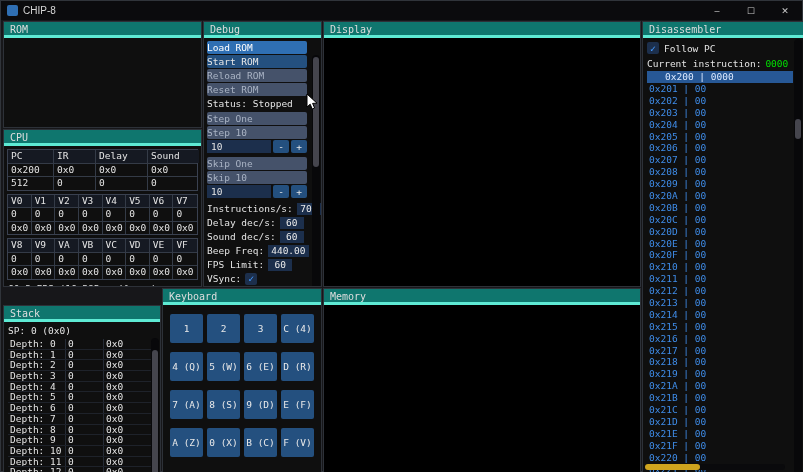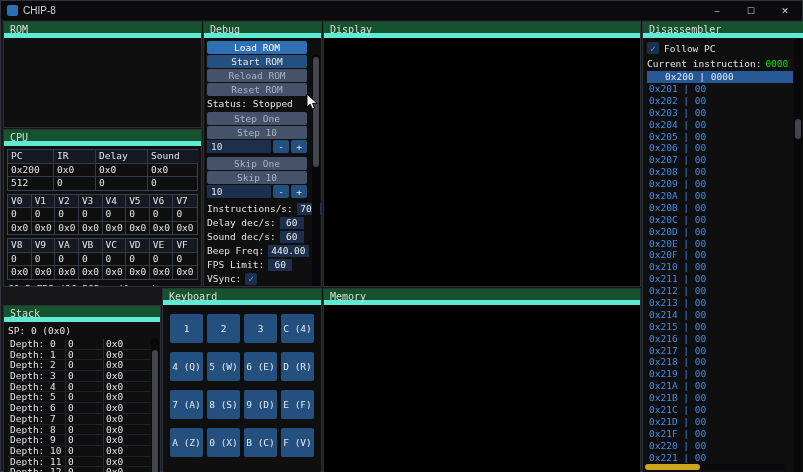--- a/index.html
+++ b/index.html
@@ -9,21 +9,21 @@
 
   
   .titlebar { position:absolute; left:0; top:0; width:100%; height:19px; background:#0b0b0d;
               display:flex; align-items:center; font-family:"Liberation Sans",sans-serif; font-size:10px; color:#d7d7d7; }
   .app-icon { width:11px; height:11px; margin:0 5px 0 6px; background:#2f6fb3; border-radius:2px; }
   .win-controls { margin-left:auto; display:flex; height:100%; }
   .win-btn { width:34px; height:100%; display:flex; align-items:center; justify-content:center; color:#c9c9c9; font-size:9px; }
 
   
   .panel { position:absolute; background:#0f0f0f; border:1px solid #2d3138; }
-  .panel-title { height:16px; line-height:16px; background:#14532d; color:#dedede; font-size:10px; padding-left:6px; border-bottom:5px solid #5eead4; }
+  .panel-title { height:16px; line-height:16px; background:#0f766e; color:#dedede; font-size:10px; padding-left:6px; border-bottom:3px solid #5eead4; }
   .panel-body { position:relative; height:calc(100% - 16px); overflow:hidden; }
 
   #rom      { left:2px;   top:20px;  width:199px; height:107px; }
   #cpu      { left:2px;   top:128px; width:199px; height:158px; }
   #stack    { left:2px;   top:280px; width:158px; height:185px;margin-top:24px; }
   #debug    { left:202px; top:20px;  width:119px; height:266px; }
   #keyboard { left:161px; top:287px; width:160px; height:185px; }
   #display  { left:322px; top:20px;  width:318px; height:266px; }
   #memory   { left:322px; top:287px; width:318px; height:185px; }
   #disasm   { left:641px; top:20px;  width:162px; height:452px; }
@@ -52,21 +52,21 @@
   .stack-row { display:grid; grid-template-columns:58px 38px 46px; height:10.7px; line-height:10.7px; border-bottom:1px solid #1e222a; }
   .stack-cell { padding-left:2px; border-right:1px solid #262c36; overflow:hidden; }
   .stack-cell:last-child { border-right:none; }
   .vscroll { position:absolute; width:8px; background:#08080a; border-radius:4px; }
   .vthumb  { position:absolute; left:1px; width:6px; background:#45454d; border-radius:3px; }
   .stack-scroll { right:1px; top:16px; height:148px; }
   .stack-scroll .vthumb { top:12px; height:126px; }
 
   
   .debug-body { padding:3px 10px 0 3px; }
-  .dbtn { display:block; width:100px; height:13px; line-height:13px; text-align:center; border:none; border-radius:2px;
+  .dbtn { display:block; width:100px; height:13px; line-height:13px; text-align:left; border:none; border-radius:2px;
           margin-bottom:1px; font-family:inherit; font-size:9.5px; }
   .btn-hot   { background:#2f6fb3; color:#ffffff; }
   .btn-blue  { background:#24507f; color:#e8e8e8; }
   .btn-muted { background:#45526a; color:#a9b3c4; }
   .status-line { height:13px; line-height:13px; margin-bottom:2px; white-space:nowrap; }
   .stepper { display:flex; gap:2px; height:13px; margin:1px 0 4px 0; }
   .stepper-val { width:64px; background:#1c2f4c; line-height:13px; padding-left:4px; }
   .stepper-btn { width:16px; height:13px; background:#24507f; color:#e8e8e8; border:none; border-radius:2px;
                  font-family:inherit; font-size:9.5px; line-height:12px; text-align:center; }
   .field-row { display:flex; align-items:center; height:13px; margin-bottom:1px; white-space:nowrap; }
@@ -416,20 +416,21 @@
           <div class="disasm-row">0x214 | 00</div>
           <div class="disasm-row">0x215 | 00</div>
           <div class="disasm-row">0x216 | 00</div>
           <div class="disasm-row">0x217 | 00</div>
           <div class="disasm-row">0x218 | 00</div>
           <div class="disasm-row">0x219 | 00</div>
           <div class="disasm-row">0x21A | 00</div>
           <div class="disasm-row">0x21B | 00</div>
           <div class="disasm-row">0x21C | 00</div>
           <div class="disasm-row">0x21D | 00</div>
+          <div class="disasm-row">0x21E | 00</div>
           <div class="disasm-row">0x21F | 00</div>
           <div class="disasm-row">0x220 | 00</div>
           <div class="disasm-row">0x221 | 00</div>
         </div>
       <div class="vscroll disasm-scroll">
         <div class="vthumb"></div>
       </div>
       <div class="hscroll">
         <div class="hthumb"></div>
       </div>

